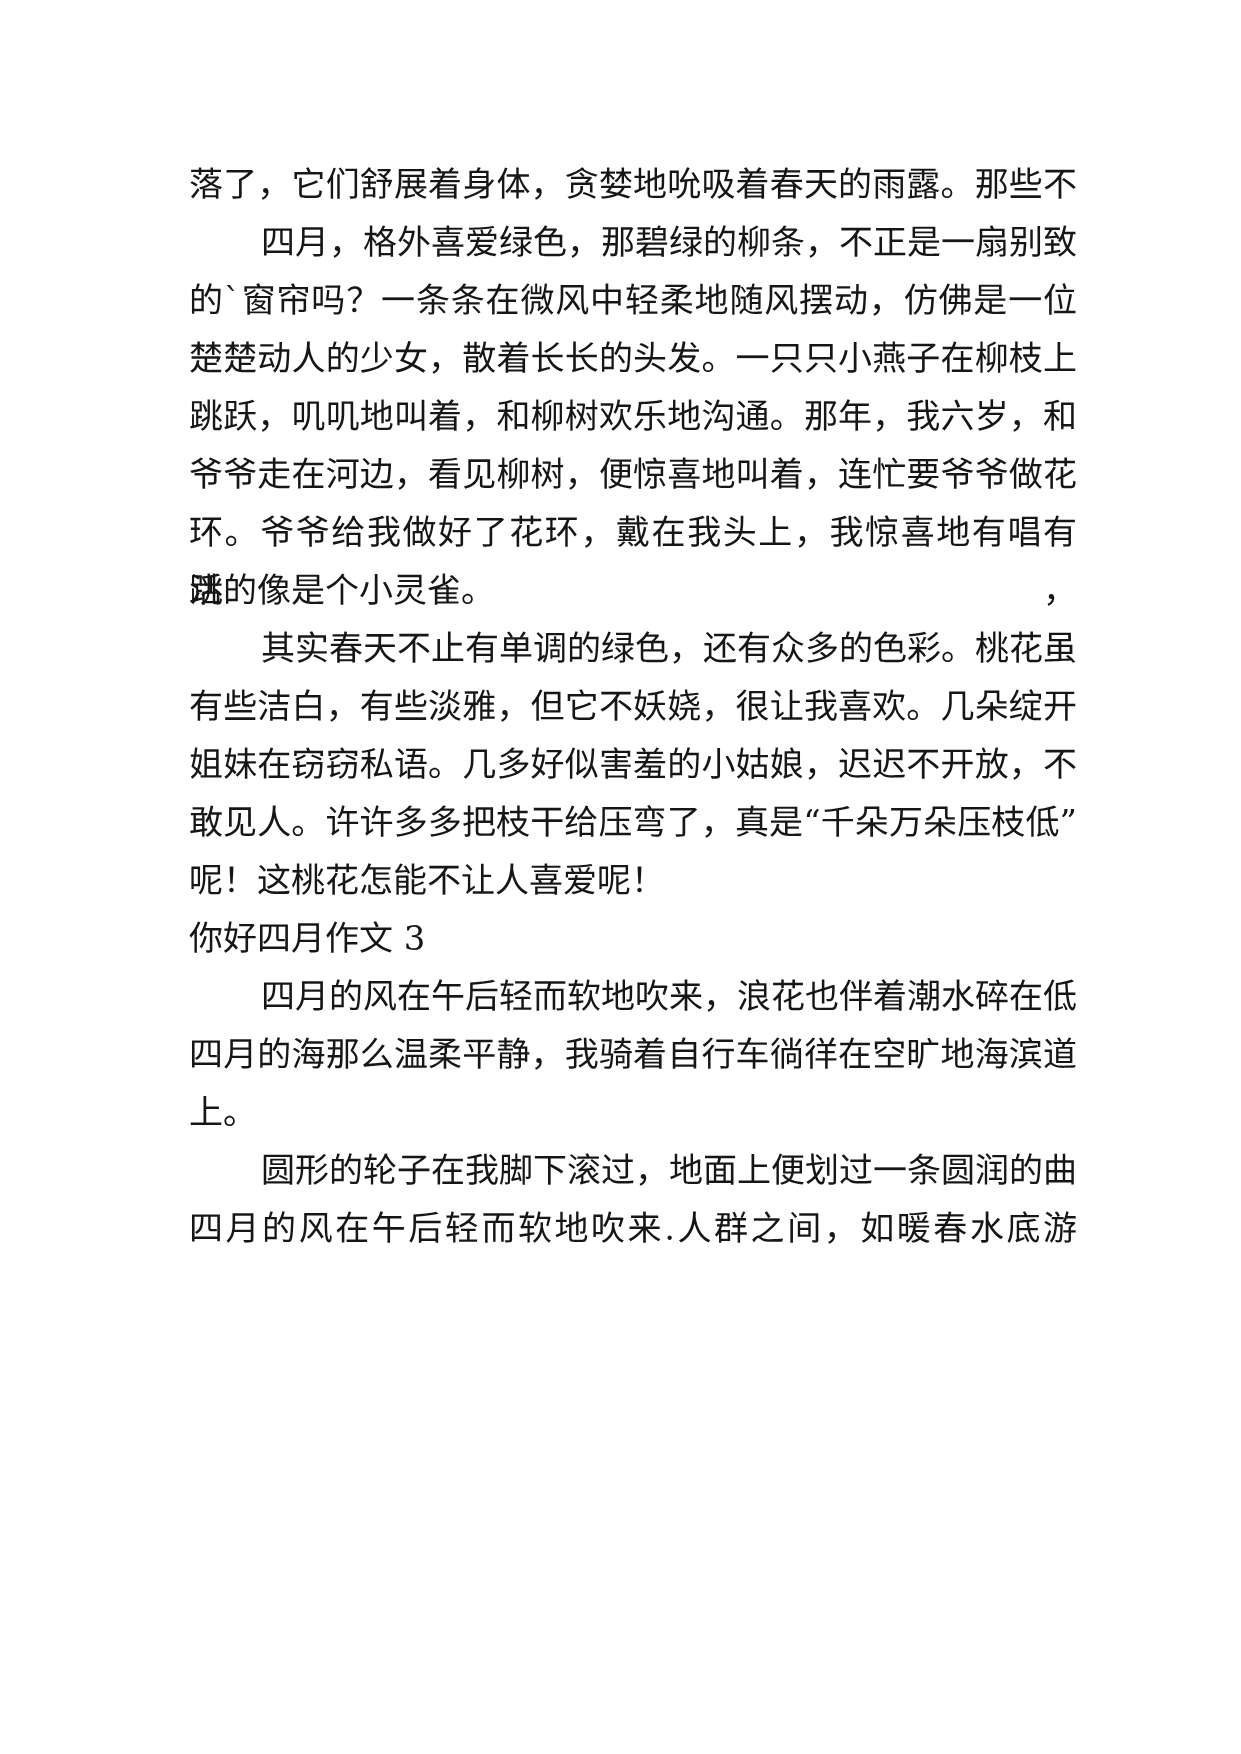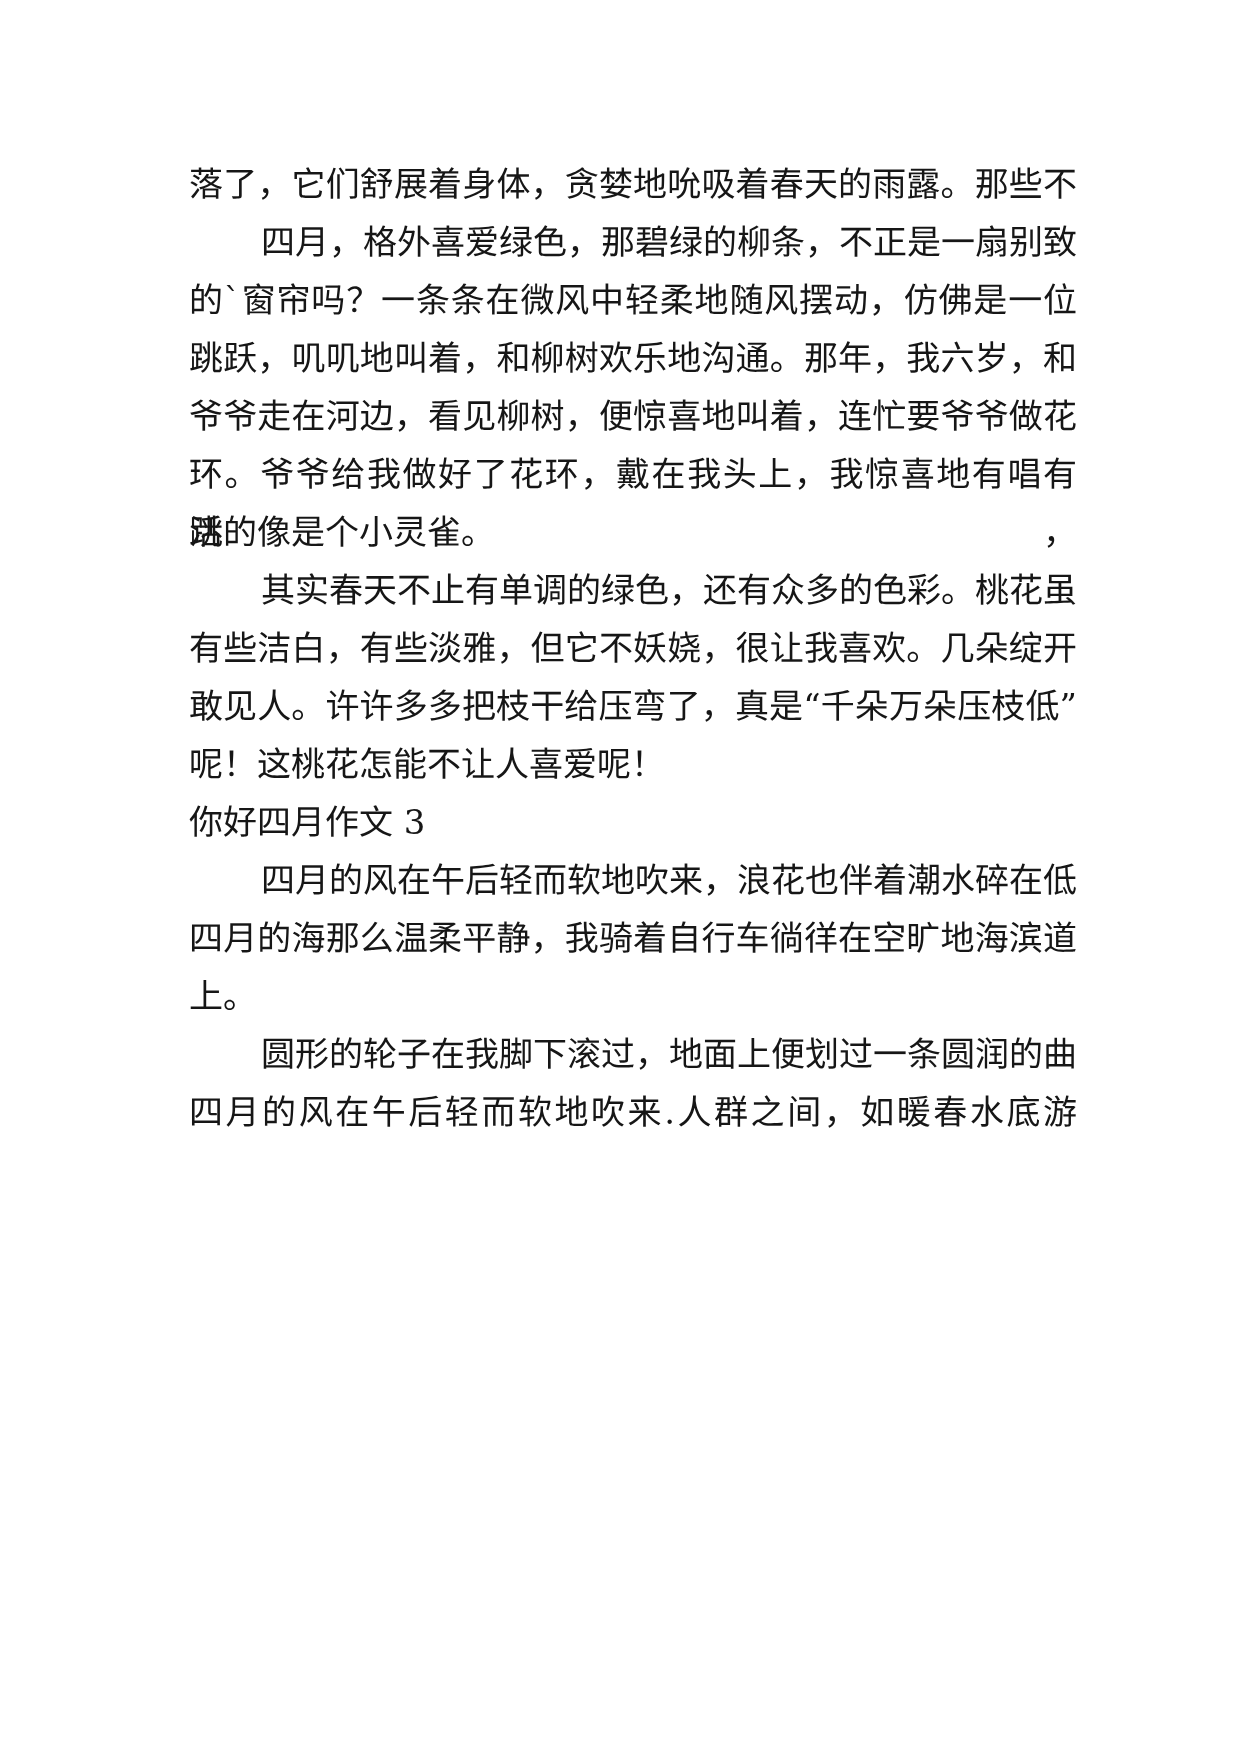--- a/index.html
+++ b/index.html
@@ -41,26 +41,28 @@
   }
 </style>
 </head>
 <body>
 
 <div class="page">
   <div class="textblock" id="textblock">
       <div class="line fill">落了，它们舒展着身体，贪婪地吮吸着春天的雨露。那些不</div>
       <div class="line indent fill">四月，格外喜爱绿色，那碧绿的柳条，不正是一扇别致</div>
       <div class="line fill">的`窗帘吗？一条条在微风中轻柔地随风摆动，仿佛是一位</div>
+      <div class="line fill">楚楚动人的少女，散着长长的头发。一只只小燕子在柳枝上</div>
       <div class="line fill">跳跃，叽叽地叫着，和柳树欢乐地沟通。那年，我六岁，和</div>
       <div class="line fill">爷爷走在河边，看见柳树，便惊喜地叫着，连忙要爷爷做花</div>
       <div class="line fill">环。爷爷给我做好了花环，戴在我头上，我惊喜地有唱有跳，</div>
       <div class="line">活的像是个小灵雀。</div>
       <div class="line indent fill">其实春天不止有单调的绿色，还有众多的色彩。桃花虽</div>
       <div class="line fill">有些洁白，有些淡雅，但它不妖娆，很让我喜欢。几朵绽开</div>
+      <div class="line fill">姐妹在窃窃私语。几多好似害羞的小姑娘，迟迟不开放，不</div>
       <div class="line fill">敢见人。许许多多把枝干给压弯了，真是“千朵万朵压枝低”</div>
       <div class="line">呢！这桃花怎能不让人喜爱呢！</div>
       <div class="line">你好四月作文 3</div>
       <div class="line indent fill">四月的风在午后轻而软地吹来，浪花也伴着潮水碎在低</div>
       <div class="line fill">四月的海那么温柔平静，我骑着自行车徜徉在空旷地海滨道</div>
       <div class="line">上。</div>
       <div class="line indent fill">圆形的轮子在我脚下滚过，地面上便划过一条圆润的曲</div>
       <div class="line fill">四月的风在午后轻而软地吹来.人群之间，如暖春水底游</div>
     </div>
 </div>

